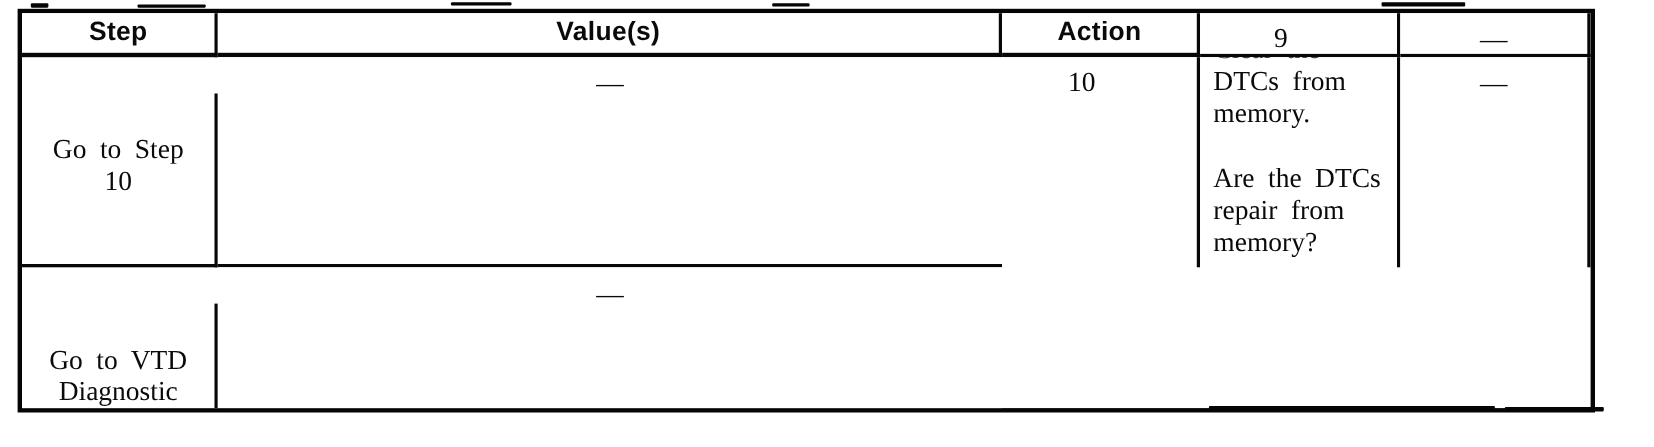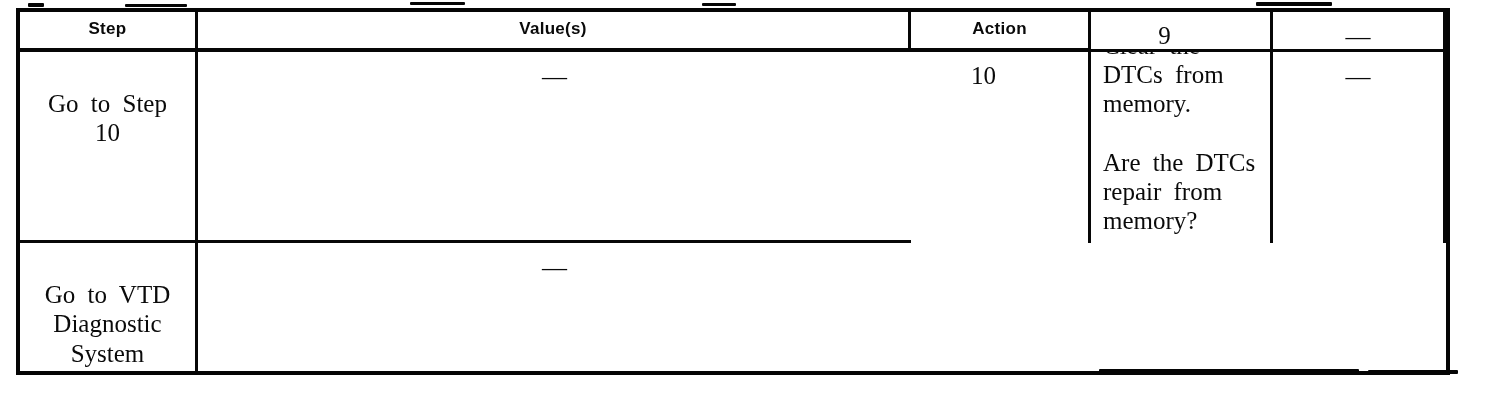--- a/index.html
+++ b/index.html
@@ -35,21 +35,21 @@
     background: #ffffff;
     overflow: hidden;
   }
   .cell.last-col { border-right: none; }
   .cell.last-row { border-bottom: none; }
 
   
   .hdr {
     font-family: "Liberation Sans", sans-serif;
     font-weight: 700;
-    font-size: 17px;
+    font-size: 24px;
     letter-spacing: 0.3px;
     display: flex;
     align-items: center;
     justify-content: center;
     border-bottom-width: 4px;
     padding-bottom: 2px;
   }
 
   
   .body-text {
@@ -77,20 +77,21 @@
   .dash-cell {
     text-align: center;
     padding-top: 10px;
   }
 
   .yes-cell {
     text-align: center;
     padding-top: 7px;
     white-space: pre-line;
     line-height: 1.18;
+    margin-top: 33px;
   }
 
   
   .artifact {
     position: absolute;
     background: #050505;
     border-radius: 1px;
   }
   .a1 { left: 28px;  top: 3px;   width: 16px; height: 4px; }
   .a2 { left: 125px; top: 4px;   width: 62px; height: 3px; }

